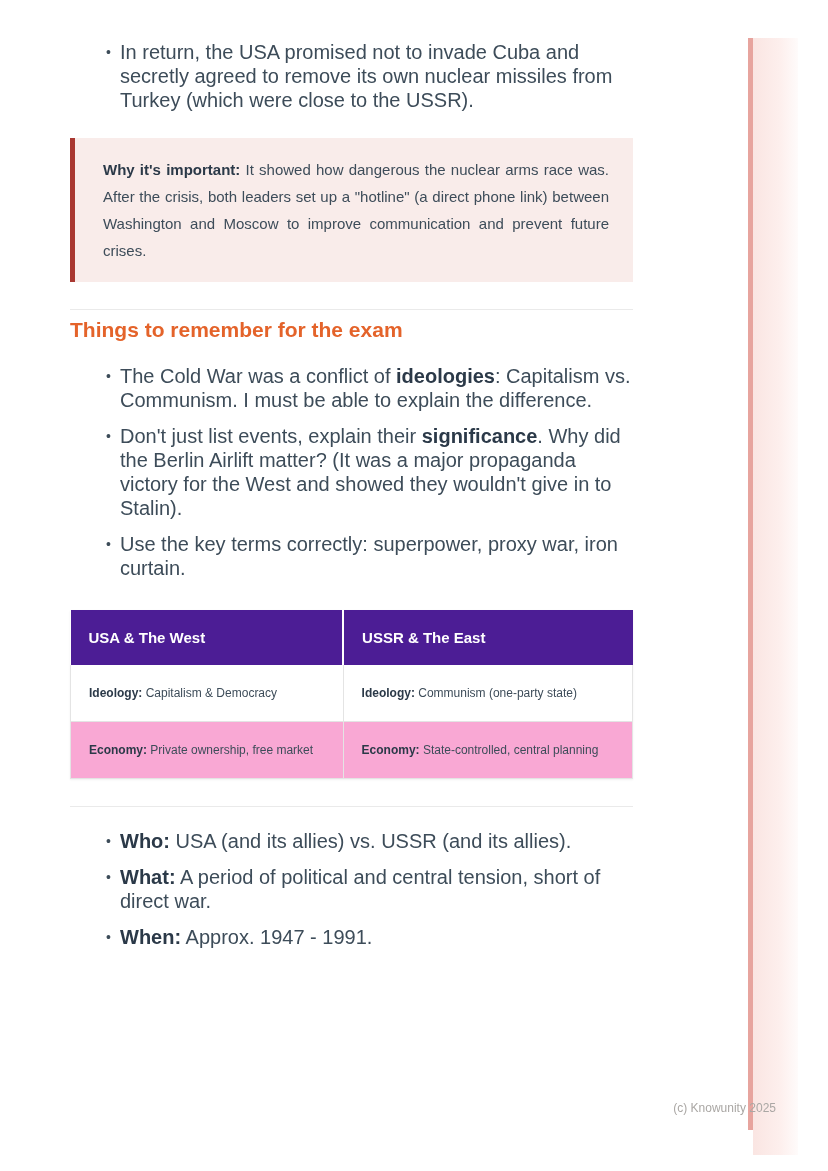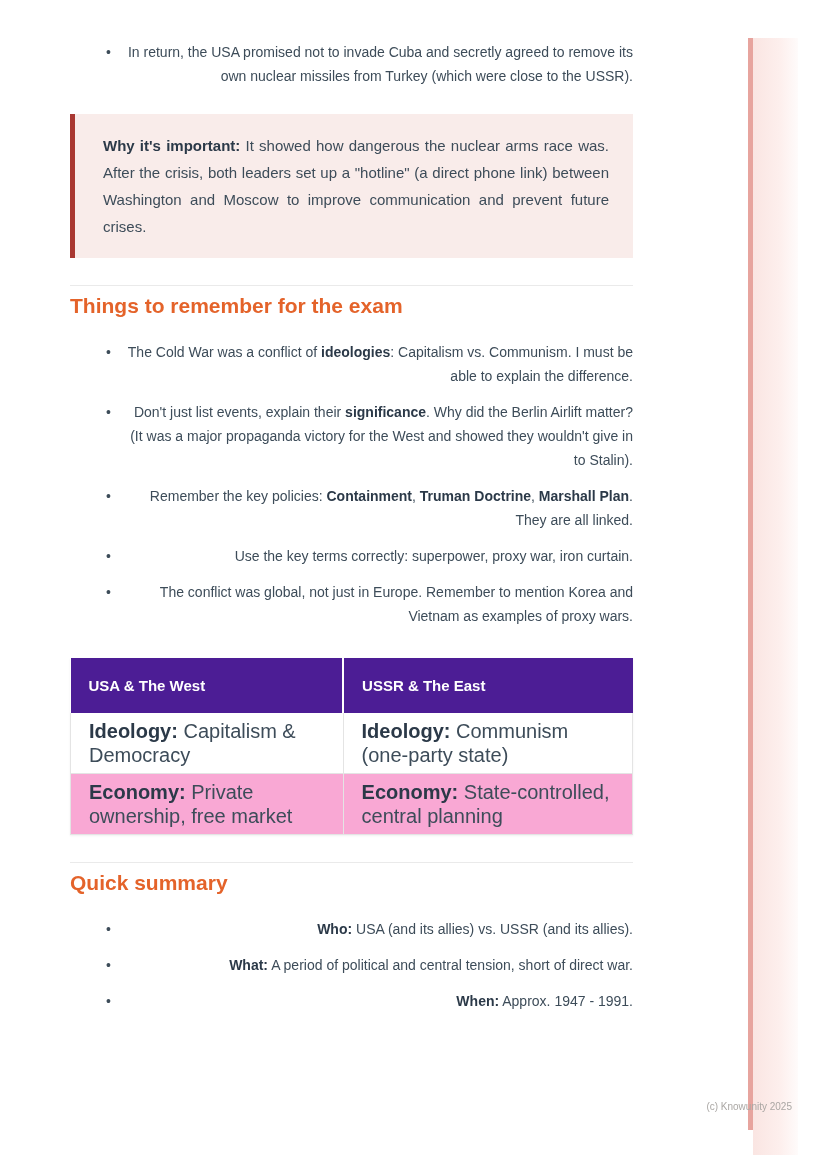--- a/index.html
+++ b/index.html
@@ -14,25 +14,24 @@
   .content {
     position: absolute;
     left: 70px; top: 0;
     width: 563px;
   }
   
   ul.bullets { list-style: none; }
   ul.bullets li {
     position: relative;
     padding-left: 50px;
-    font-size: 14px;
+    font-size: 20px;
     line-height: 24px;
     margin-bottom: 12px;
     color: #3d4c59;
-    text-align: right;
   }
   ul.bullets li::before {
     content: "\2022";
     position: absolute;
     left: 36px; top: 0;
     font-size: 14px;
     color: #3d4c59;
   }
   ul.bullets li strong, .cell-label { color: #2b3948; font-weight: bold; }
   .intro-list { margin-top: 40px; }
@@ -72,23 +71,23 @@
     background: #4c1d95;
     color: #ffffff;
     font-size: 15px;
     font-weight: bold;
     text-align: left;
     padding: 19px 18px;
     border-right: 2px solid #ffffff;
   }
   table.compare th:last-child { border-right: none; }
   table.compare td {
-    font-size: 20px;
+    font-size: 12px;
     line-height: 24px;
-    padding: 6px 18px;
+    padding: 16px 18px;
     border: 1px solid #e4e4e4;
     border-top: none;
     vertical-align: top;
     color: #3d4c59;
   }
   table.compare td:first-child { width: 48.5%; }
   table.compare tr.alt td { background: #f9a8d4; }
   
   .stripe-fill {
     position: absolute;
@@ -97,22 +96,22 @@
     background: linear-gradient(to right, #fae5e2, #fdefed 60%, rgba(253,239,237,0.25));
   }
   .stripe-line {
     position: absolute;
     left: 748px; top: 38px;
     width: 5px; height: 1092px;
     background: #e7a49e;
   }
   .watermark {
     position: absolute;
-    right: 36px; top: 1101px;
-    font-size: 10px;
+    right: 52px; top: 1101px;
+    font-size: 12px;
     color: #aaa7a4;
     z-index: 2;
   }
 </style>
 </head>
 <body>
 
 <div class="content">
 
   <ul class="bullets intro-list">
@@ -123,23 +122,21 @@
     <p><strong>Why it's important:</strong><span> It showed how dangerous the nuclear arms race was. After the crisis, both leaders set up a "hotline" (a direct phone link) between Washington and Moscow to improve communication and prevent future crises.</span></p>
   </div>
 
   <hr class="divider">
 
   <h2 class="section-title">Things to remember for the exam</h2>
 
   <ul class="bullets section-list">
       <li><span>The Cold War was a conflict of </span><strong>ideologies</strong><span>: Capitalism vs. Communism. I must be able to explain the difference.</span></li>
       <li><span>Don't just list events, explain their </span><strong>significance</strong><span>. Why did the Berlin Airlift matter? (It was a major propaganda victory for the West and showed they wouldn't give in to Stalin).</span></li>
-      <li><span>Remember the key policies: </span><strong>Containment</strong><span>, </span><strong>Truman Doctrine</strong><span>, </span><strong>Marshall Plan</strong><span>. They are all linked.</span></li>
       <li><span>Use the key terms correctly: superpower, proxy war, iron curtain.</span></li>
-      <li><span>The conflict was global, not just in Europe. Remember to mention Korea and Vietnam as examples of proxy wars.</span></li>
     </ul>
 
   <table class="compare">
     <thead>
       <tr>
           <th>USA &amp; The West</th>
           <th>USSR &amp; The East</th>
         </tr>
     </thead>
     <tbody>
@@ -149,21 +146,20 @@
         </tr>
         <tr class="alt">
           <td><strong class="cell-label">Economy:</strong> Private ownership, free market</td>
           <td><strong class="cell-label">Economy:</strong> State-controlled, central planning</td>
         </tr>
       </tbody>
   </table>
 
   <hr class="divider">
 
-  <h2 class="section-title">Quick summary</h2>
 
   <ul class="bullets section-list">
       <li><strong>Who:</strong><span> USA (and its allies) vs. USSR (and its allies).</span></li>
       <li><strong>What:</strong><span> A period of political and central tension, short of direct war.</span></li>
       <li><strong>When:</strong><span> Approx. 1947 - 1991.</span></li>
     </ul>
 
 </div>
 
 <div class="stripe-fill"></div>

